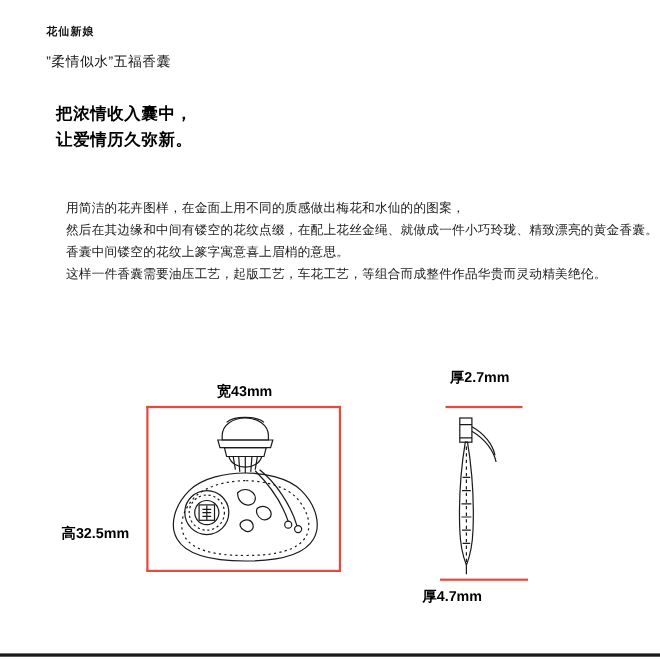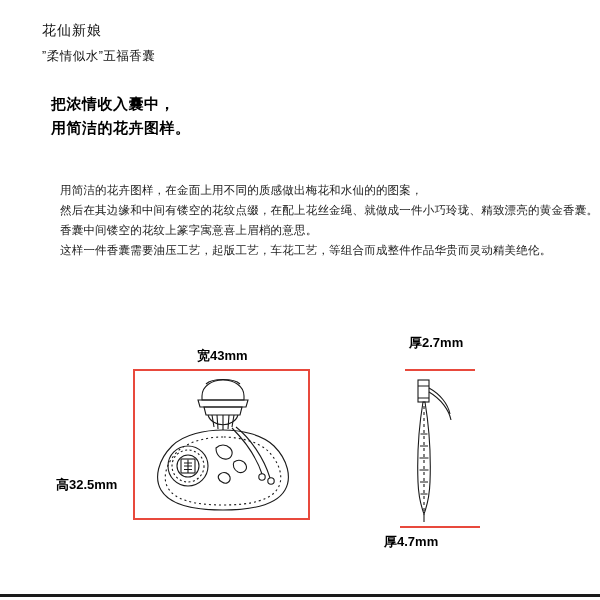--- a/index.html
+++ b/index.html
@@ -18,23 +18,24 @@
   .page {
     position: absolute;
     left: 0; top: 0;
     width: 600px;
     height: 600px;
   }
   .title {
     position: absolute;
     left: 42px;
     top: 22px;
-    font-size: 14px;
+    font-size: 10px;
     letter-spacing: 1px;
     color: #111;
+    font-weight: bold;
   }
   .subtitle {
     position: absolute;
     left: 42px;
     top: 48px;
     font-size: 12.5px;
     letter-spacing: 0.5px;
     color: #111;
     text-align: right;
   }
@@ -102,21 +103,21 @@
 </head>
 <body>
 
 <div class="page">
 
   <div class="title">花仙新娘</div>
   <div class="subtitle">”柔情似水”五福香囊</div>
 
   <div class="slogan">
     <div>把浓情收入囊中，</div>
-    <div>用简洁的花卉图样。</div>
+    <div>让爱情历久弥新。</div>
   </div>
 
   <div class="body-text">
     <div>用简洁的花卉图样，在金面上用不同的质感做出梅花和水仙的的图案，</div>
     <div>然后在其边缘和中间有镂空的花纹点缀，在配上花丝金绳、就做成一件小巧玲珑、精致漂亮的黄金香囊。</div>
     <div>香囊中间镂空的花纹上篆字寓意喜上眉梢的意思。</div>
     <div>这样一件香囊需要油压工艺，起版工艺，车花工艺，等组合而成整件作品华贵而灵动精美绝伦。</div>
   </div>
 
   <div class="drawing">

